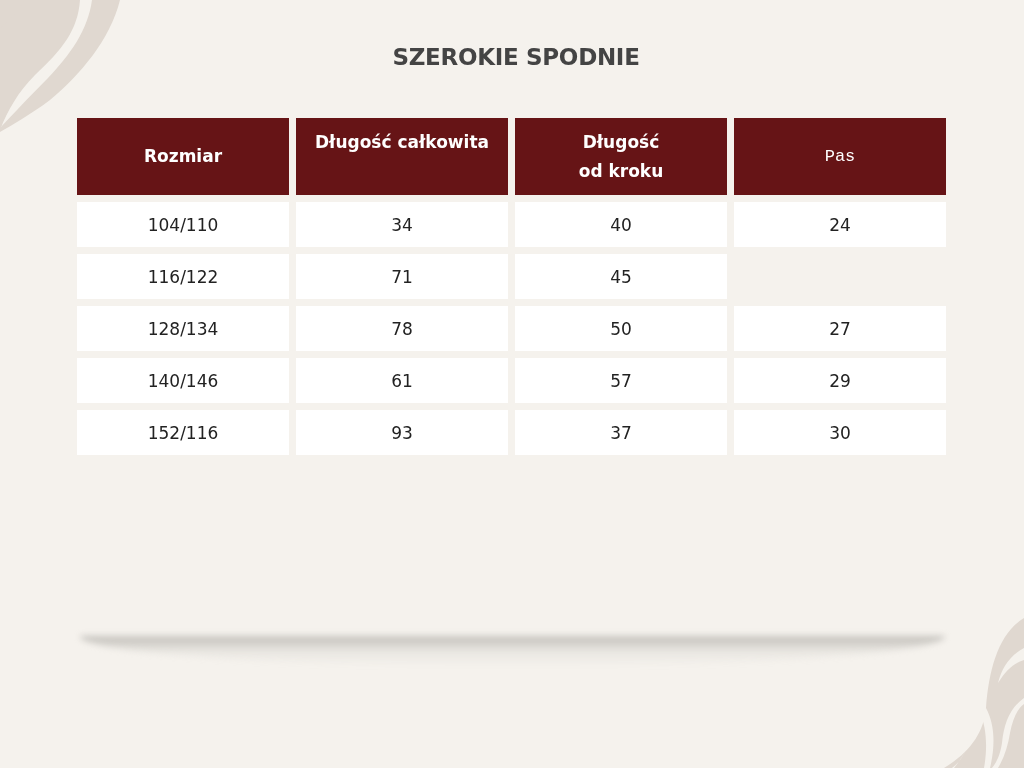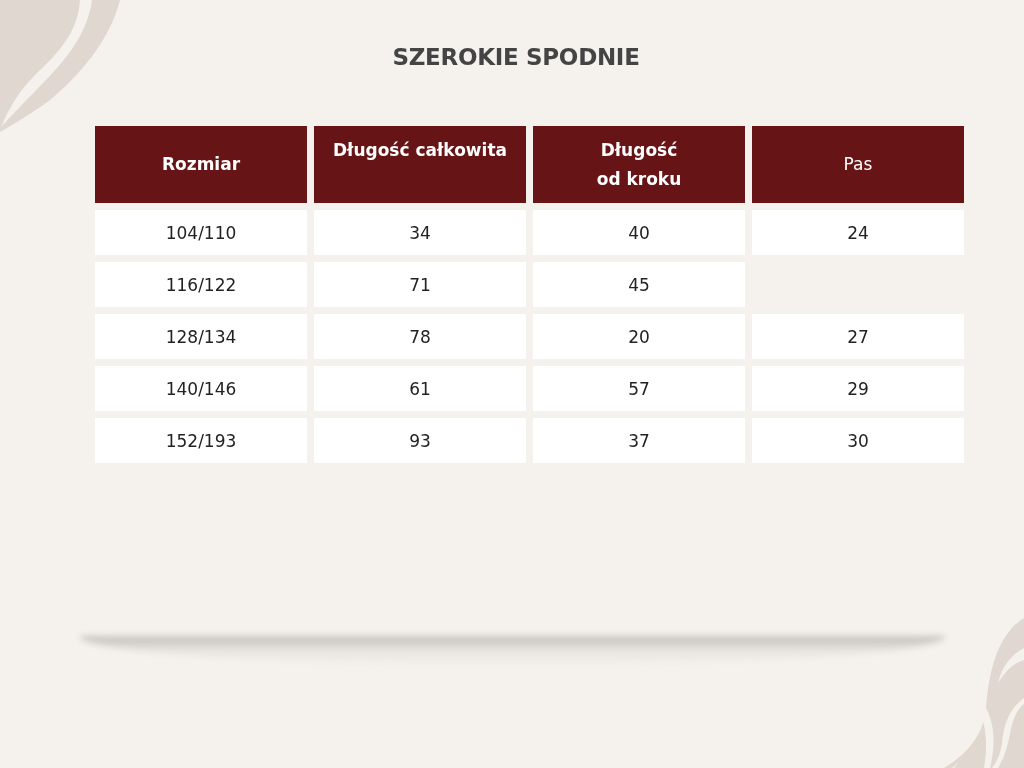--- a/index.html
+++ b/index.html
@@ -38,23 +38,22 @@
       text-align: center;
       font-family: "DejaVu Sans", sans-serif;
       font-weight: bold;
       font-size: 23px;
       letter-spacing: -0.3px;
       color: #444444;
     }
     .table {
       position: absolute;
       left: 77px;
-      top: 126px;
+      top: 118px;
       width: 870px;
-      margin-left: 18px;
     }
     .row {
       display: flex;
       gap: 7px;
       margin-bottom: 7px;
     }
     .cell {
       flex: 0 0 212px;
       height: 45px;
       background: #ffffff;
@@ -74,20 +73,21 @@
       font-size: 17px;
       text-align: center;
       line-height: 29px;
     }
     .row.header .cell.align-top {
       align-items: flex-start;
       padding-top: 10px;
     }
     .row.header .cell.light {
       font-weight: normal;
+      font-family: Liberation Mono, monospace;
     }
     .header-label {
       white-space: pre-line;
     }
     .shadow-bar {
       position: absolute;
       left: 80px;
       top: 636px;
       width: 865px;
       height: 30px;
@@ -141,32 +141,32 @@
 
   <div class="row">
     <div class="cell">116/122</div>
     <div class="cell">71</div>
     <div class="cell">45</div>
   </div>
 
   <div class="row">
     <div class="cell">128/134</div>
     <div class="cell">78</div>
-    <div class="cell">20</div>
+    <div class="cell">50</div>
     <div class="cell">27</div>
   </div>
 
   <div class="row">
     <div class="cell">140/146</div>
     <div class="cell">61</div>
     <div class="cell">57</div>
     <div class="cell">29</div>
   </div>
 
   <div class="row">
-    <div class="cell">152/193</div>
+    <div class="cell">152/116</div>
     <div class="cell">93</div>
     <div class="cell">37</div>
     <div class="cell">30</div>
   </div>
 </div>
 
 <div class="shadow-bar"></div>
 
 </body></html>

